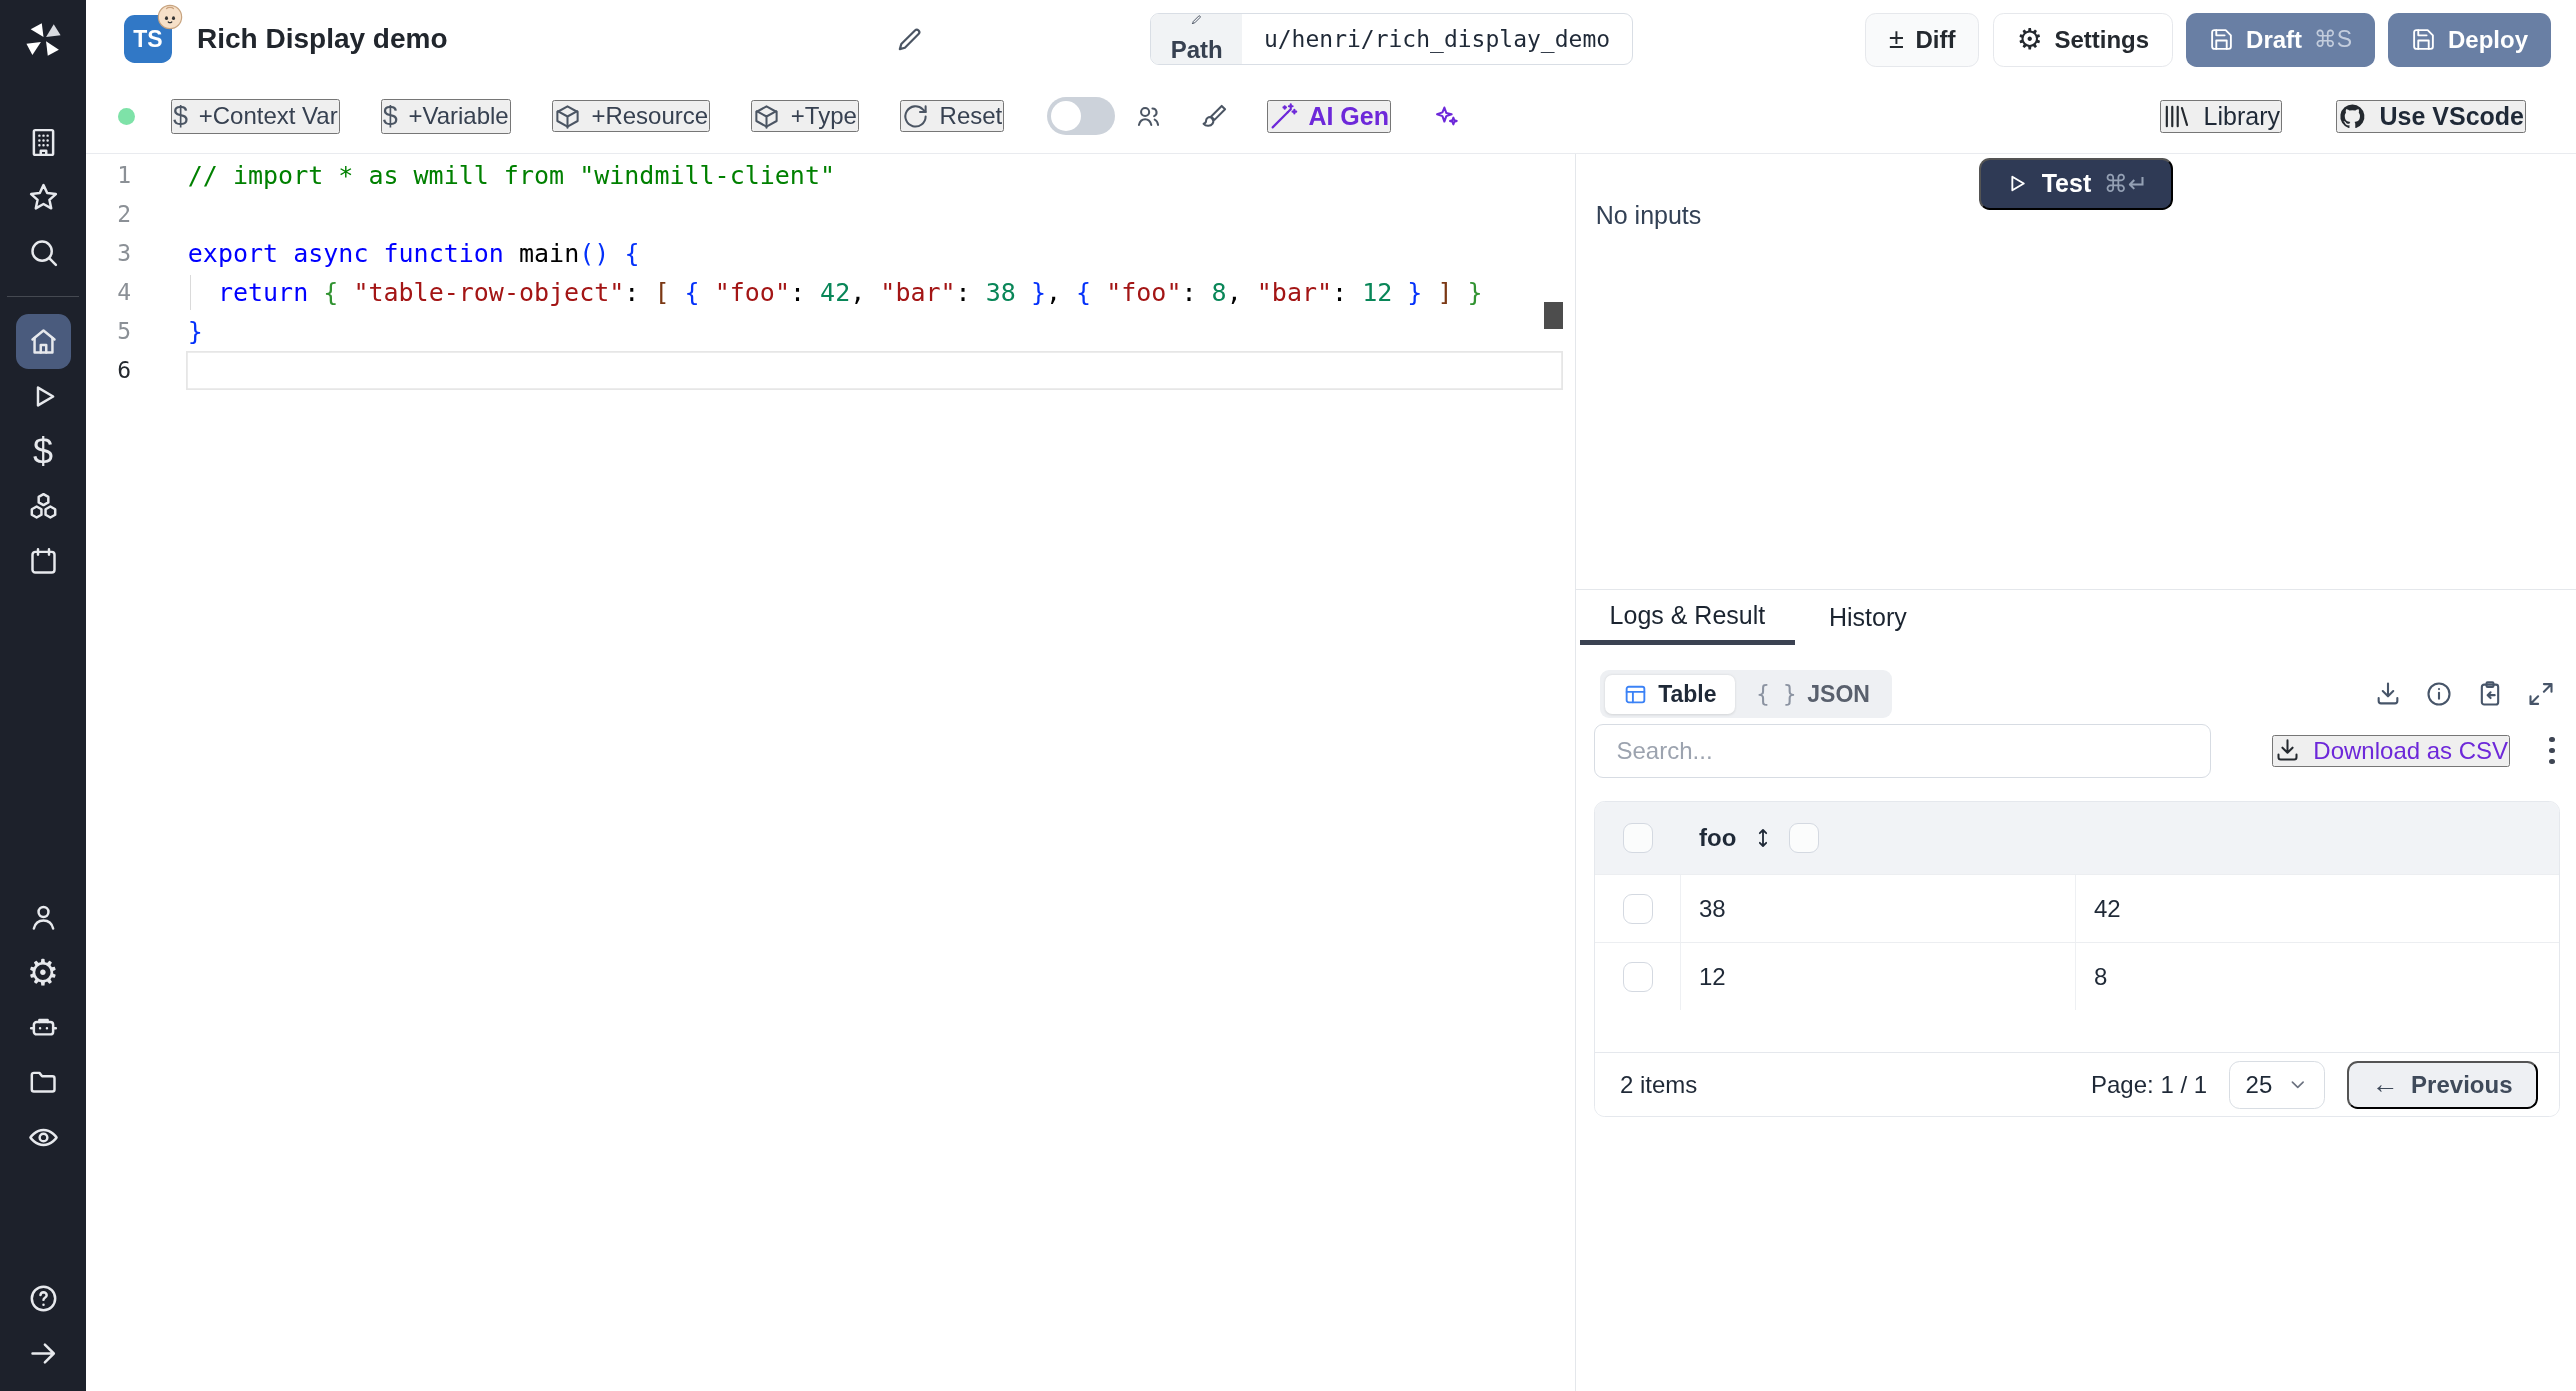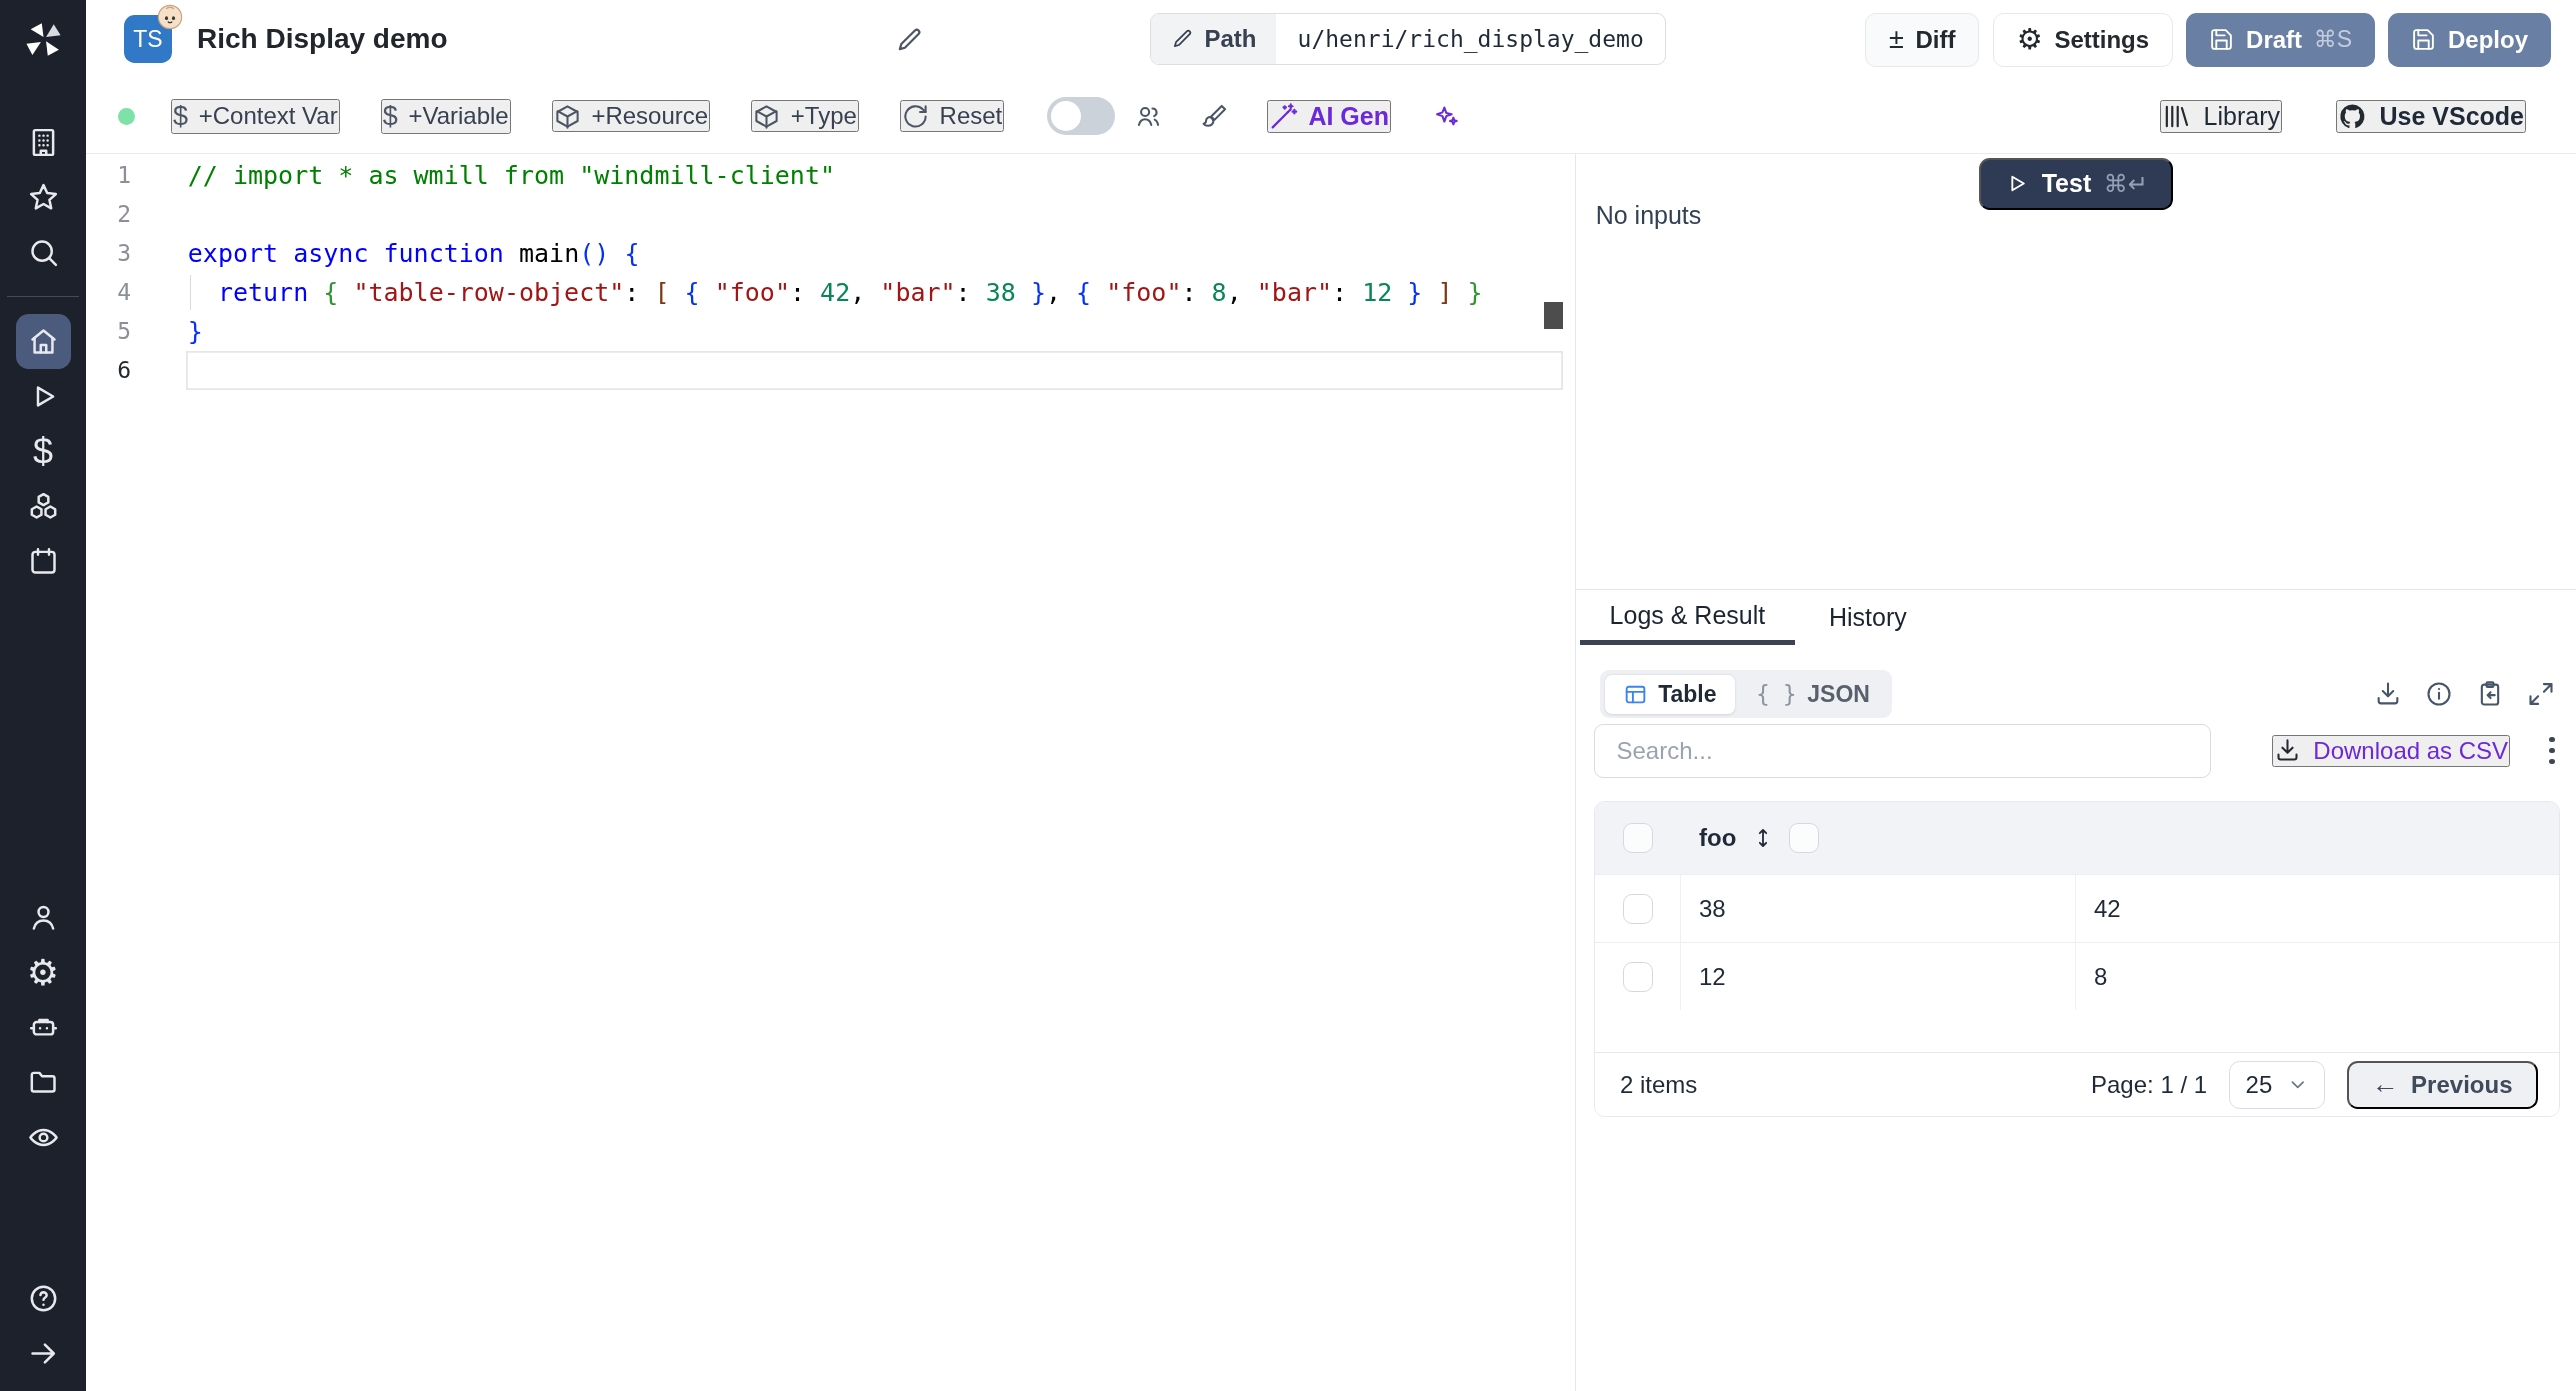--- a/index.html
+++ b/index.html
@@ -16,29 +16,29 @@
   .sb-item { width:55px; height:55px; margin:0 auto; display:flex; align-items:center; justify-content:center; color:#e7e9ed; border-radius:12.5px; }
   .sb-item.active { background:#4a5b7d; }
   .sb-item svg { width:33px; height:33px; }
   .sb-item .tic { font-size:36px; line-height:1; color:#e7e9ed; font-weight:400; }
   svg.ic { fill:none; stroke:currentColor; stroke-width:1.8; stroke-linecap:round; stroke-linejoin:round; }
   svg.icf { fill:currentColor; stroke:none; }
 
   
   #topbar { position:absolute; left:86px; top:0; right:0; height:79px; background:#fff; }
   #ts-badge { position:absolute; left:38px; top:15px; width:48px; height:48px; border-radius:10.7px;
-    background:var(--ts-blue,#3178c6); color:#fff; font-weight:400; font-size:23px;
+    background:var(--ts-blue,#3178c6); color:#fff; font-weight:700; font-size:23px;
     display:flex; align-items:center; justify-content:center; }
   #bun-badge { position:absolute; right:-11.6px; top:-12.5px; width:28px; height:28px; }
   #page-title { position:absolute; left:111px; top:23px; font-size:28px; font-weight:700; color:#21262d; }
   #title-edit { position:absolute; left:805px; top:21.5px; width:36px; height:36px; color:#4b5563;
     display:flex; align-items:center; justify-content:center; }
   #path-ctl { position:absolute; left:1064px; top:12.5px; height:52px; display:flex; align-items:stretch;
     border:1.8px solid #d9dee5; border-radius:9px; overflow:hidden; background:#fff; }
-  #path-label-seg { display:flex; align-items:center; gap:10.7px; padding:0 19.7px; background:#f1f3f5; color:#374151; font-weight:700; font-size:24px; }
+  #path-label-seg { display:flex; align-items:center; gap:10.7px; padding:0 19.7px; background:#f1f3f5; color:#374151; font-weight:700; font-size:24px;flex-direction:column; }
   #path-value { display:flex; align-items:center; padding:0 21.5px; font-family:"DejaVu Sans Mono", monospace; font-size:23px; color:#1f2937; }
   #topbar-actions { position:absolute; right:25px; top:12.5px; height:54px; display:flex; gap:13.4px; }
   .tb-action { display:flex; align-items:center; gap:11.6px; height:54px; border-radius:10.7px;
     font-size:24px; font-weight:600; padding:0 23px; color:#24292f; }
   .btn-light { background:#f9fafb; border:1.8px solid #e6e8ec; }
   .btn-white { background:#fff; border:1.8px solid #e6e8ec; }
   .btn-slate { background:var(--action-slate,#697fa4); color:#fff; border:none; }
   .btn-slate .shortcut { color:#c3cddd; font-weight:400; font-size:23px; }
   .pm { font-size:27px; font-weight:400; }
   .gear-glyph { font-size:29px; font-weight:400; line-height:1; }

